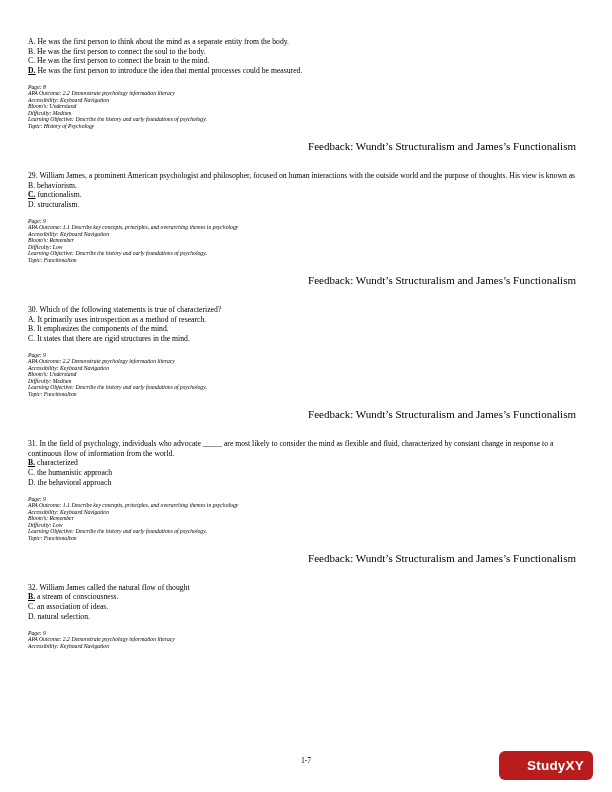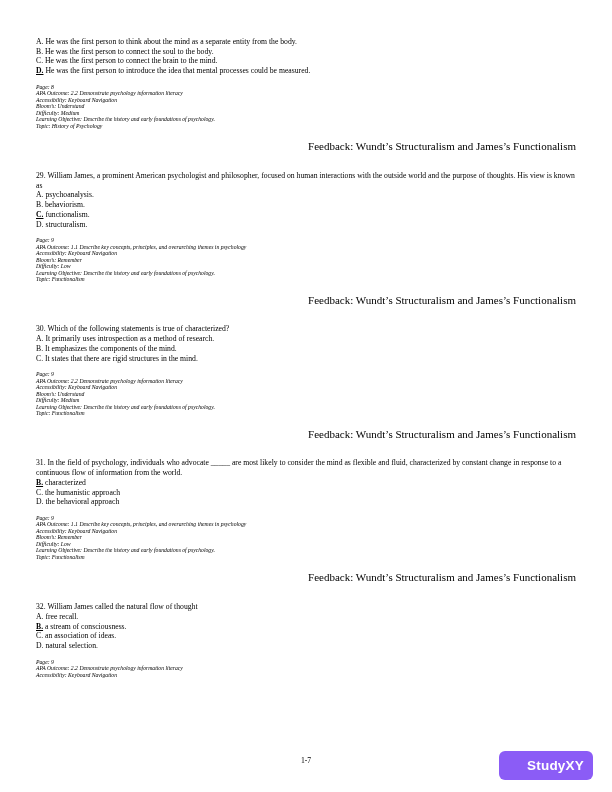--- a/index.html
+++ b/index.html
@@ -6,21 +6,21 @@
   body {
     width: 612px;
     height: 792px;
     background: #ffffff;
     color: #000000;
     font-family: "Liberation Serif", serif;
     position: relative;
     overflow: hidden;
   }
   .page-content {
-    padding: 37px 36px 0 36px;
+    padding: 37px 36px 0 28px;
   }
   .block { margin-bottom: 19px; }
   .q-text, .opt-line {
     font-size: 7.7px;
     line-height: 9.7px;
   }
   .opt-letter.correct {
     font-weight: bold;
     text-decoration: underline;
   }
@@ -81,21 +81,20 @@
           <div>Accessibility: Keyboard Navigation</div>
           <div>Bloom’s: Understand</div>
           <div>Difficulty: Medium</div>
           <div>Learning Objective: Describe the history and early foundations of psychology.</div>
           <div>Topic: History of Psychology</div>
         </div>
         <div class="feedback">Feedback: Wundt’s Structuralism and James’s Functionalism</div>
       </div>
       <div class="block">
         <div class="q-text"><span>29.</span> <span>William James, a prominent American psychologist and philosopher, focused on human interactions with the outside world and the purpose of thoughts. His view is known as</span></div>
-        <div class="opt-line"><span class="opt-letter">A.</span> <span>psychoanalysis.</span></div>
         <div class="opt-line"><span class="opt-letter">B.</span> <span>behaviorism.</span></div>
         <div class="opt-line"><span class="opt-letter correct">C.</span> <span>functionalism.</span></div>
         <div class="opt-line"><span class="opt-letter">D.</span> <span>structuralism.</span></div>
         <div class="meta">
           <div>Page: 9</div>
           <div>APA Outcome: 1.1 Describe key concepts, principles, and overarching themes in psychology</div>
           <div>Accessibility: Keyboard Navigation</div>
           <div>Bloom’s: Remember</div>
           <div>Difficulty: Low</div>
           <div>Learning Objective: Describe the history and early foundations of psychology.</div>
@@ -130,36 +129,35 @@
           <div>Accessibility: Keyboard Navigation</div>
           <div>Bloom’s: Remember</div>
           <div>Difficulty: Low</div>
           <div>Learning Objective: Describe the history and early foundations of psychology.</div>
           <div>Topic: Functionalism</div>
         </div>
         <div class="feedback">Feedback: Wundt’s Structuralism and James’s Functionalism</div>
       </div>
       <div class="block">
         <div class="q-text"><span>32.</span> <span>William James called the natural flow of thought</span></div>
-        <div class="opt-line"><span class="opt-letter">A.</span> <span>free recall.</span></div>
         <div class="opt-line"><span class="opt-letter correct">B.</span> <span>a stream of consciousness.</span></div>
         <div class="opt-line"><span class="opt-letter">C.</span> <span>an association of ideas.</span></div>
         <div class="opt-line"><span class="opt-letter">D.</span> <span>natural selection.</span></div>
         <div class="meta">
           <div>Page: 9</div>
           <div>APA Outcome: 2.2 Demonstrate psychology information literacy</div>
           <div>Accessibility: Keyboard Navigation</div>
         </div>
       </div>
     </main>
 </div>
 
 <div class="footer-page">1-7</div>
 
-<div class="brand-badge" id="brand-badge" style="background: #8b5cf6;">
+<div class="brand-badge" id="brand-badge" style="background: #b91c1c;">
   <svg class="plus-icon" width="14" height="14" viewBox="0 0 14 14" aria-hidden="true">
     <defs>
       <linearGradient id="plusGrad" x1="0" y1="0" x2="1" y2="1">
         <stop offset="0" stop-color="#6e7ff3"></stop>
         <stop offset="1" stop-color="#9a5cf5"></stop>
       </linearGradient>
     </defs>
     <line x1="7" y1="1.5" x2="7" y2="12.5" stroke="url(#plusGrad)" stroke-width="2" stroke-linecap="round"></line>
     <line x1="1.5" y1="7" x2="12.5" y2="7" stroke="url(#plusGrad)" stroke-width="2" stroke-linecap="round"></line>
   </svg>

